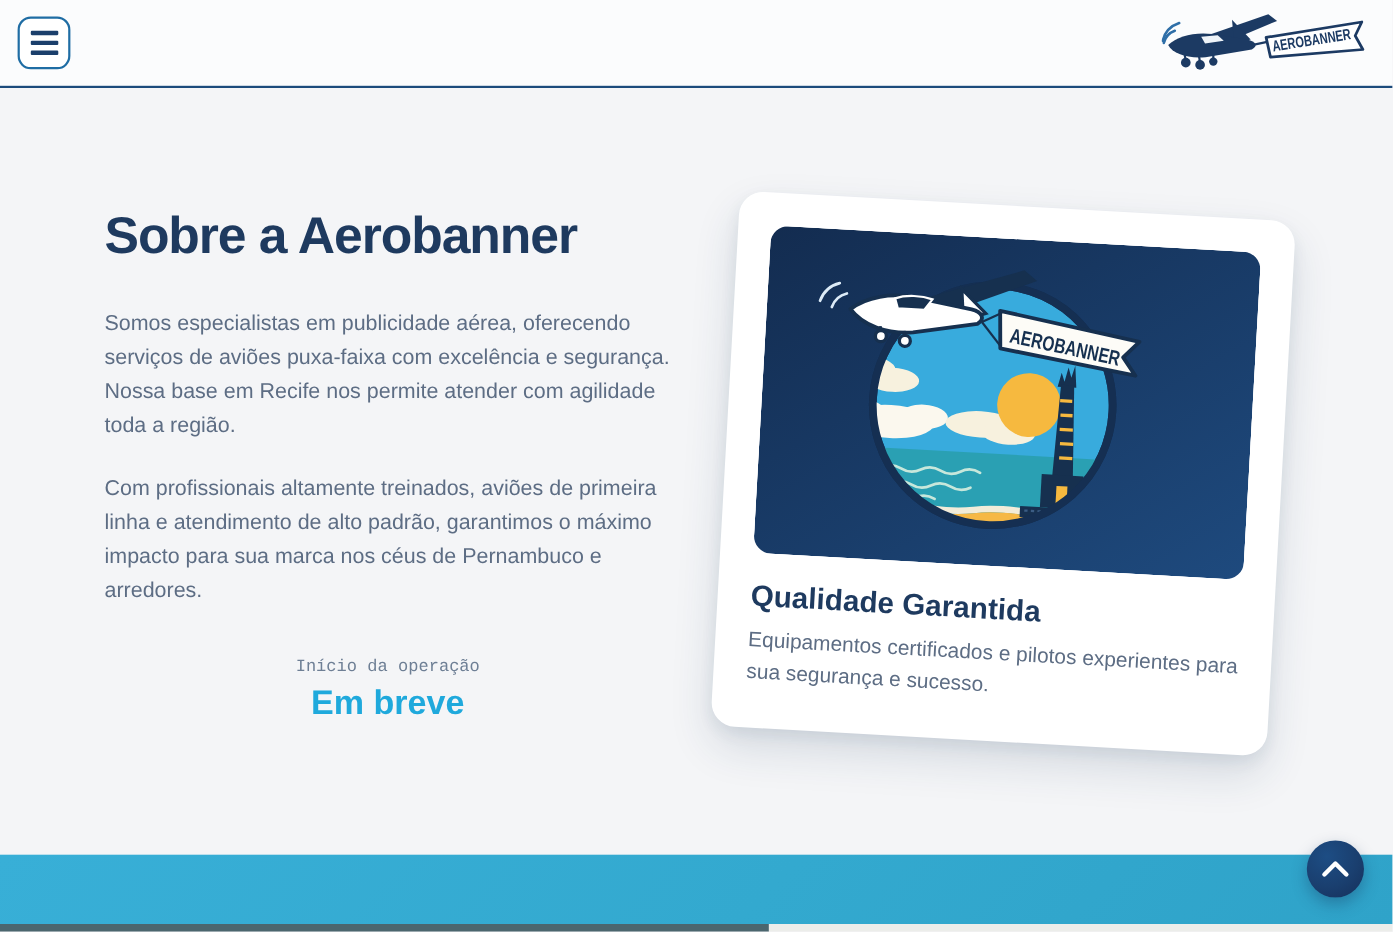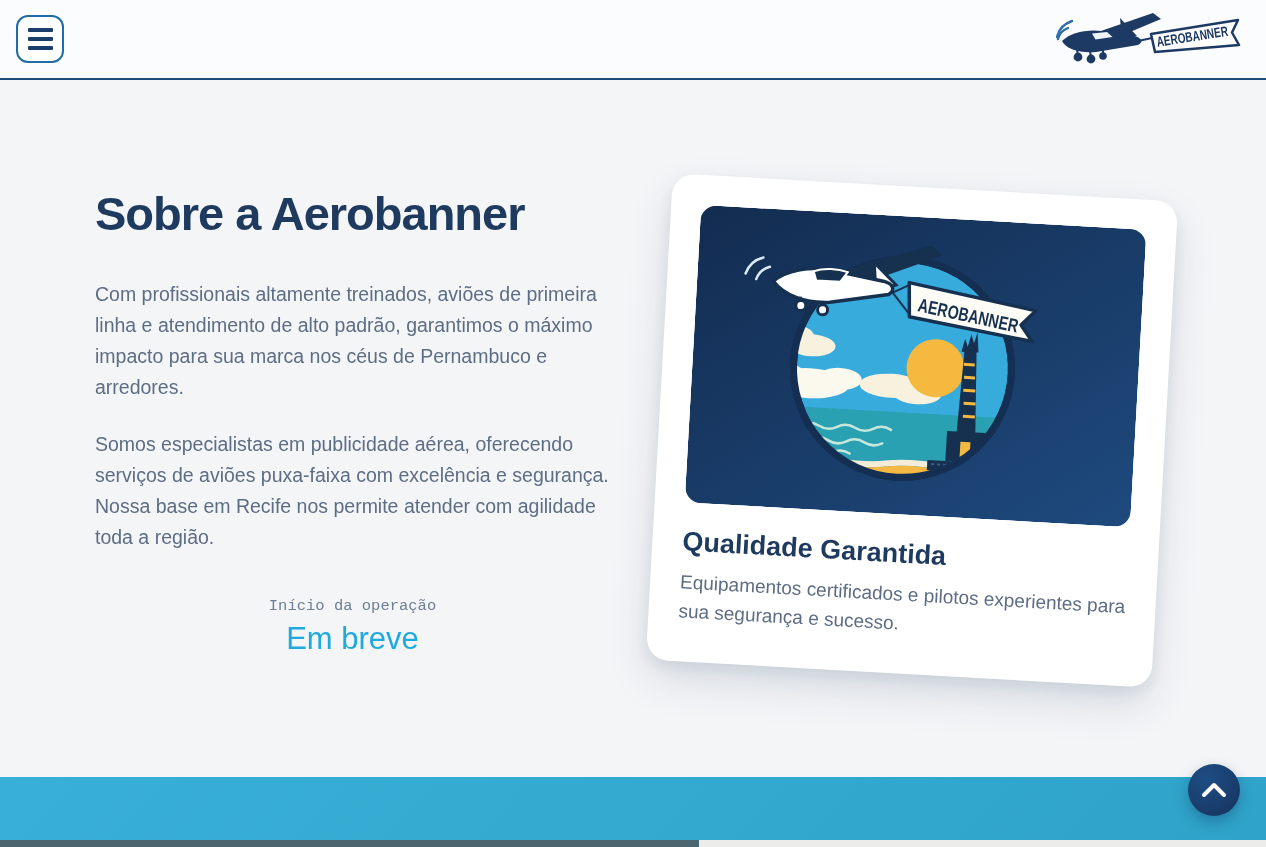--- a/index.html
+++ b/index.html
@@ -36,21 +36,21 @@
   .page-title {
     font-size:47px; font-weight:700; letter-spacing:-1px;
     color:#1e3a5f; margin-bottom:38px;
   }
   .about-p {
     font-size:19.5px; line-height:31px; color:#5d6d84; margin-bottom:26px;
     max-width:515px;
   }
   .operation { text-align:center; margin-top:44px; }
   .operation-label { font-size:15.5px; color:#6e7f95;font-family:Liberation Mono, monospace; }
-  .operation-value { font-size:31px; font-weight:400; color:#1fa9dc; margin-top:6px; }
+  .operation-value { font-size:31px; font-weight:700; color:#1fa9dc; margin-top:6px; }
 
   
   .quality-card {
     position:absolute; left:659px; top:107px;
     width:506px;
     background:#ffffff;
     border-radius:22px;
     padding:30px 30px 36px 30px;
     transform:rotate(3.2deg);
     box-shadow:0 18px 40px rgba(30,58,95,.14), 0 6px 14px rgba(30,58,95,.08);
@@ -121,22 +121,22 @@
       <polygon points="95,26 182,12 176,24.5 183,37 99,44" fill="#ffffff" stroke="#1c3a63" stroke-width="2.5" stroke-linejoin="round"></polygon>
       <text transform="rotate(-9 100 36)" x="101" y="39" font-size="14" font-weight="bold" fill="#1c3a63" textLength="72" lengthAdjust="spacingAndGlyphs">AEROBANNER</text>
     </svg>
   </div>
 </div>
 
 <div class="about">
 
   <div class="left-col">
     <h1 class="page-title">Sobre a Aerobanner</h1>
+    <p class="about-p">Somos especialistas em publicidade aérea, oferecendo serviços de aviões puxa-faixa com excelência e segurança. Nossa base em Recife nos permite atender com agilidade toda a região.</p>
     <p class="about-p">Com profissionais altamente treinados, aviões de primeira linha e atendimento de alto padrão, garantimos o máximo impacto para sua marca nos céus de Pernambuco e arredores.</p>
-    <p class="about-p">Somos especialistas em publicidade aérea, oferecendo serviços de aviões puxa-faixa com excelência e segurança. Nossa base em Recife nos permite atender com agilidade toda a região.</p>
     <div class="operation">
       <div class="operation-label">Início da operação</div>
       <div class="operation-value">Em breve</div>
     </div>
   </div>
 
   <div class="quality-card">
     <div class="card-image">
       <svg width="446" height="298" viewBox="0 0 446 298">
         <defs>

